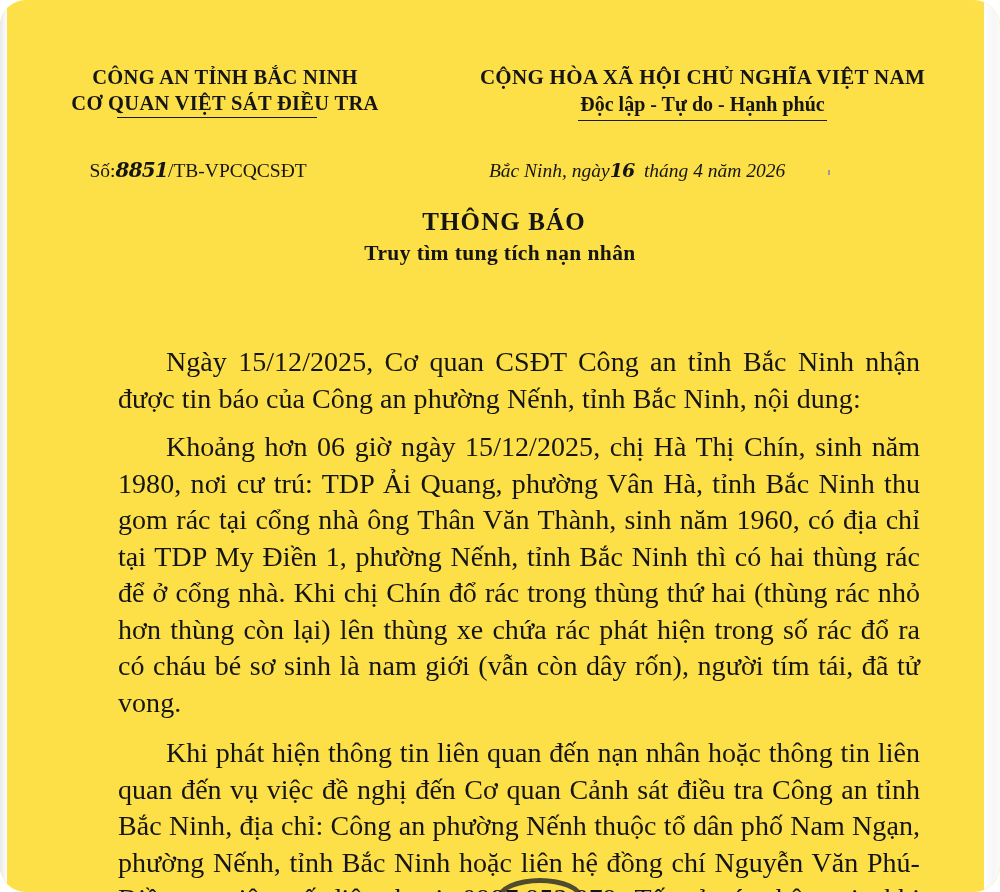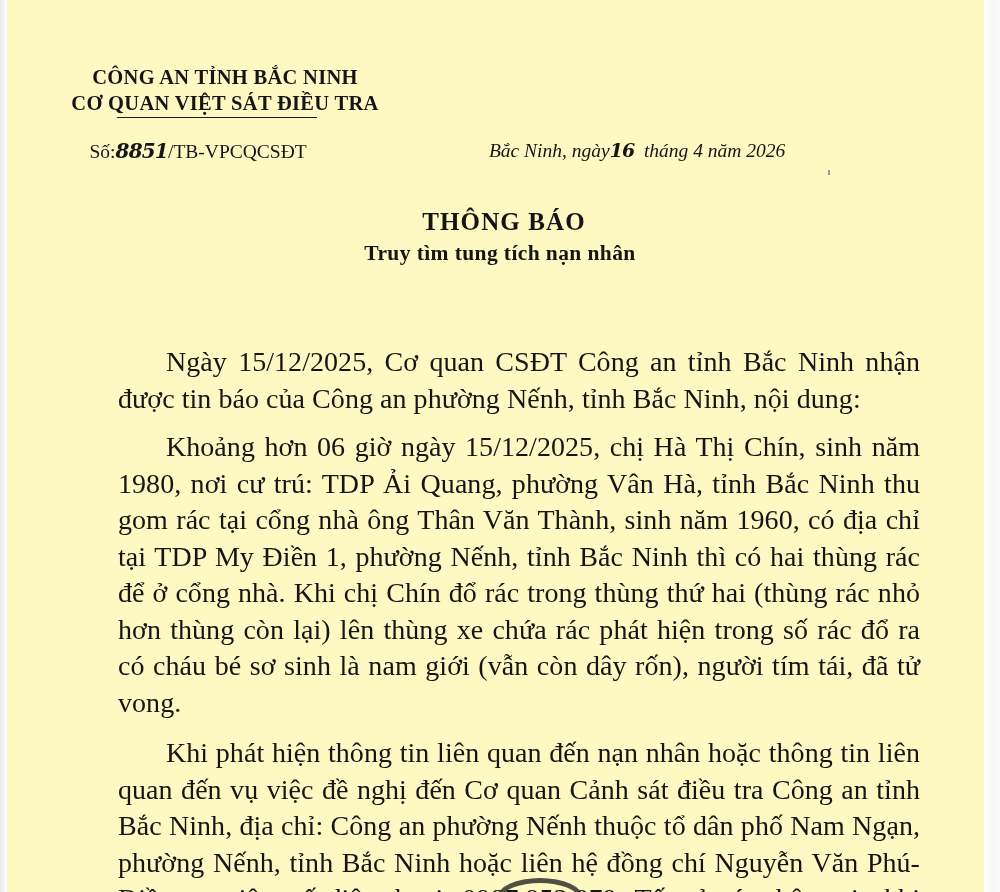--- a/index.html
+++ b/index.html
@@ -15,22 +15,23 @@
     color: #151515;
     position: relative;
   }
 
   .page {
     position: absolute;
     top: 0;
     left: 0;
     width: 1000px;
     height: 892px;
-    background: #fef9c3;
+    background: #fde047;
     overflow: hidden;
+    border-radius: 26px;
   }
 
   
   .scan-edge-left {
     position: absolute;
     left: 0; top: 0;
     width: 7px; height: 892px;
     background: linear-gradient(to right, #e9e9e9 0%, #f4f4f4 55%, #ffffff 100%);
   }
   .scan-edge-right {
@@ -104,25 +105,25 @@
     left: -2px;
     right: -2px;
     bottom: -3px;
     height: 1.8px;
     background: #1b1b1b;
   }
 
   
   .subheader {
     position: absolute;
-    top: 139px;
+    top: 158px;
     left: 0;
     width: 884px;
     display: flex;
-    align-items: flex-start;
+    align-items: flex-end;
   }
   .docnum {
     width: 430px;
     text-align: center;
     padding-left: 6px;
     box-sizing: border-box;
     font-size: 19.5px;
     white-space: nowrap;
   }
   .handwrite {
@@ -229,20 +230,27 @@
   <div class="scan-edge-right"></div>
 
   <div class="header">
     <div class="header-left">
       <div class="org-line1">CÔNG AN TỈNH BẮC NINH</div>
       <div class="org-line2">
         <span>CƠ QUAN VIỆT SÁT ĐIỀU TRA</span>
         <span class="rule"></span>
       </div>
     </div>
+    <div class="header-right">
+      <div class="nation-line1">CỘNG HÒA XÃ HỘI CHỦ NGHĨA VIỆT NAM</div>
+      <div class="nation-line2">
+        <span>Độc lập - Tự do - Hạnh phúc</span>
+        <span class="rule"></span>
+      </div>
+    </div>
   </div>
 
   <div class="subheader">
     <div class="docnum">
       <span>Số:</span><span class="handwrite">8851</span><span>/TB-VPCQCSĐT</span>
     </div>
     <div class="dateline">
       <span>Bắc Ninh, ngày</span><span class="hw-date">16</span>&nbsp;
       <span>tháng 4 năm 2026</span>
     </div>

